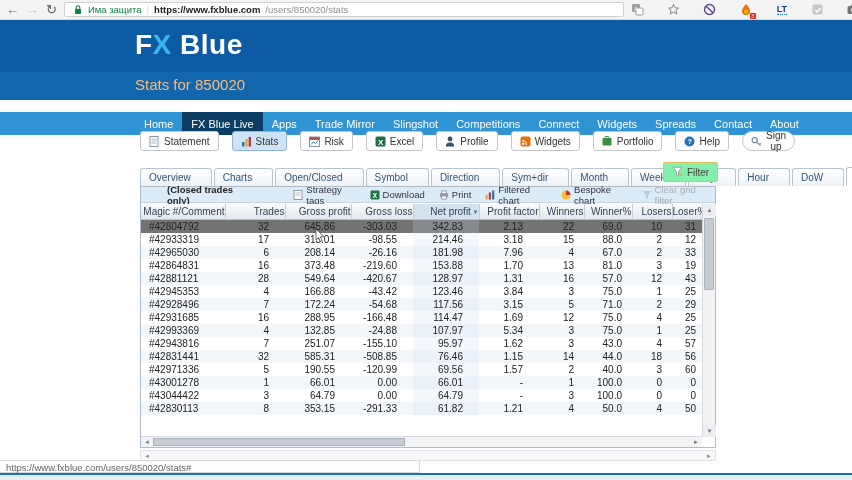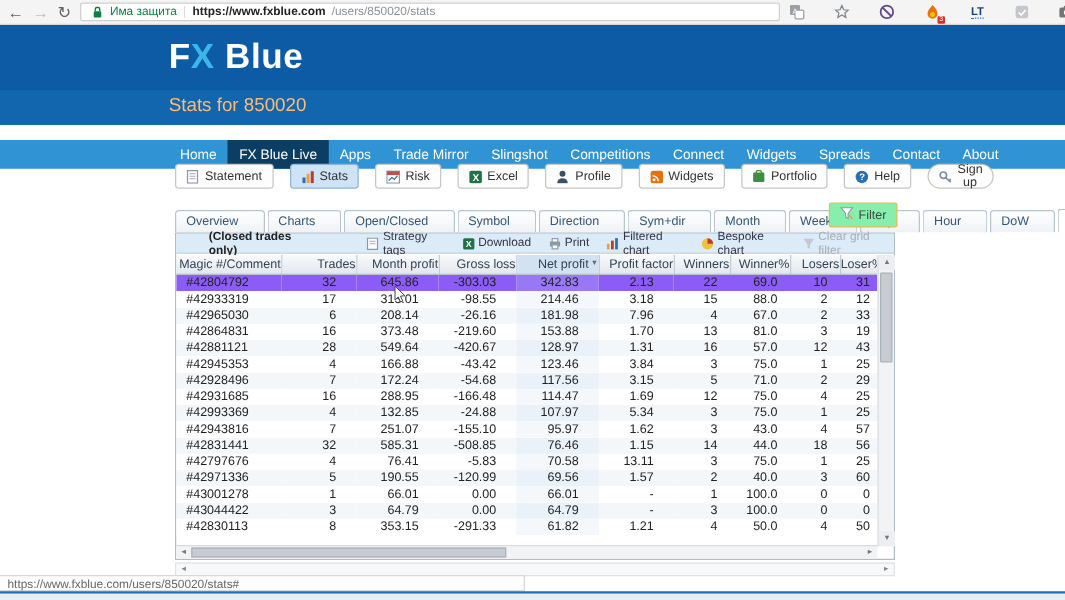--- a/index.html
+++ b/index.html
@@ -55,21 +55,21 @@
 
   
   #table-wrap { position:absolute; left:0; top:17px; width:561px; height:233px; overflow:hidden; }
   table { border-collapse:collapse; table-layout:fixed; width:561px; font-size:10px; }
   thead th { height:15px; background:linear-gradient(#f8fafc,#e3e8ee); border-right:1px solid #c5ccd4; border-bottom:1px solid #b9c2cc; color:#334455; font-weight:normal; text-align:right; overflow:hidden; white-space:nowrap; }
   thead th.sorted { background:#d2e2f1; }
   thead th .sort-arrow { font-size:6px; color:#667; vertical-align:middle; }
   tbody td { height:13px; line-height:13px; color:#222; white-space:nowrap; overflow:hidden; }
   tbody tr:nth-child(odd) { background:#f3f7fa; }
   tbody tr:nth-child(even) { background:#fff; }
-  tbody tr.hl { background:#8b5cf6; }
+  tbody tr.hl { background:#737373; }
   td.c0 { text-align:left; padding-left:8px; }
   td.num { text-align:right; padding-right:16px; }
   td.n6,td.n7,td.n8 { padding-right:10px; }
   td.n9 { padding-right:6px; }
   tbody td:nth-child(5) { background:rgba(205,224,242,0.22); }
 
   
   #vscroll { position:absolute; right:0; top:17px; width:13px; height:233px; background:#f2f3f5; border-left:1px solid #d7dbe0; }
   .sb-arrow { position:absolute; left:0; width:13px; height:12px; display:flex; align-items:center; justify-content:center; font-size:6px; color:#777; background:#eceef1; }
   #vthumb { position:absolute; left:1px; top:14px; width:10px; height:72px; background:#c7ccd3; border:1px solid #aab2bb; border-radius:1px; }
@@ -371,21 +371,21 @@
             <col style="width: 60px;">
             <col style="width: 45px;">
             <col style="width: 48px;">
             <col style="width: 40px;">
             <col style="width: 30px;">
           </colgroup>
         <thead>
             <tr id="head-row">
               <th>Magic #/Comment</th>
               <th>Trades</th>
-              <th>Month profit</th>
+              <th>Gross profit</th>
               <th>Gross loss</th>
               <th class="sorted">Net profit<span class="sort-arrow"> ▼</span></th>
               <th>Profit factor</th>
               <th>Winners</th>
               <th>Winner%</th>
               <th>Losers</th>
               <th>Loser%</th>
             </tr>
           </thead>
         <tbody id="body-rows">
@@ -515,32 +515,20 @@
               <td class="num n2">585.31</td>
               <td class="num n3">-508.85</td>
               <td class="num n4">76.46</td>
               <td class="num n5">1.15</td>
               <td class="num n6">14</td>
               <td class="num n7">44.0</td>
               <td class="num n8">18</td>
               <td class="num n9">56</td>
             </tr>
             <tr>
-              <td class="c0">#42797676</td>
-              <td class="num n1">4</td>
-              <td class="num n2">76.41</td>
-              <td class="num n3">-5.83</td>
-              <td class="num n4">70.58</td>
-              <td class="num n5">13.11</td>
-              <td class="num n6">3</td>
-              <td class="num n7">75.0</td>
-              <td class="num n8">1</td>
-              <td class="num n9">25</td>
-            </tr>
-            <tr>
               <td class="c0">#42971336</td>
               <td class="num n1">5</td>
               <td class="num n2">190.55</td>
               <td class="num n3">-120.99</td>
               <td class="num n4">69.56</td>
               <td class="num n5">1.57</td>
               <td class="num n6">2</td>
               <td class="num n7">40.0</td>
               <td class="num n8">3</td>
               <td class="num n9">60</td>

